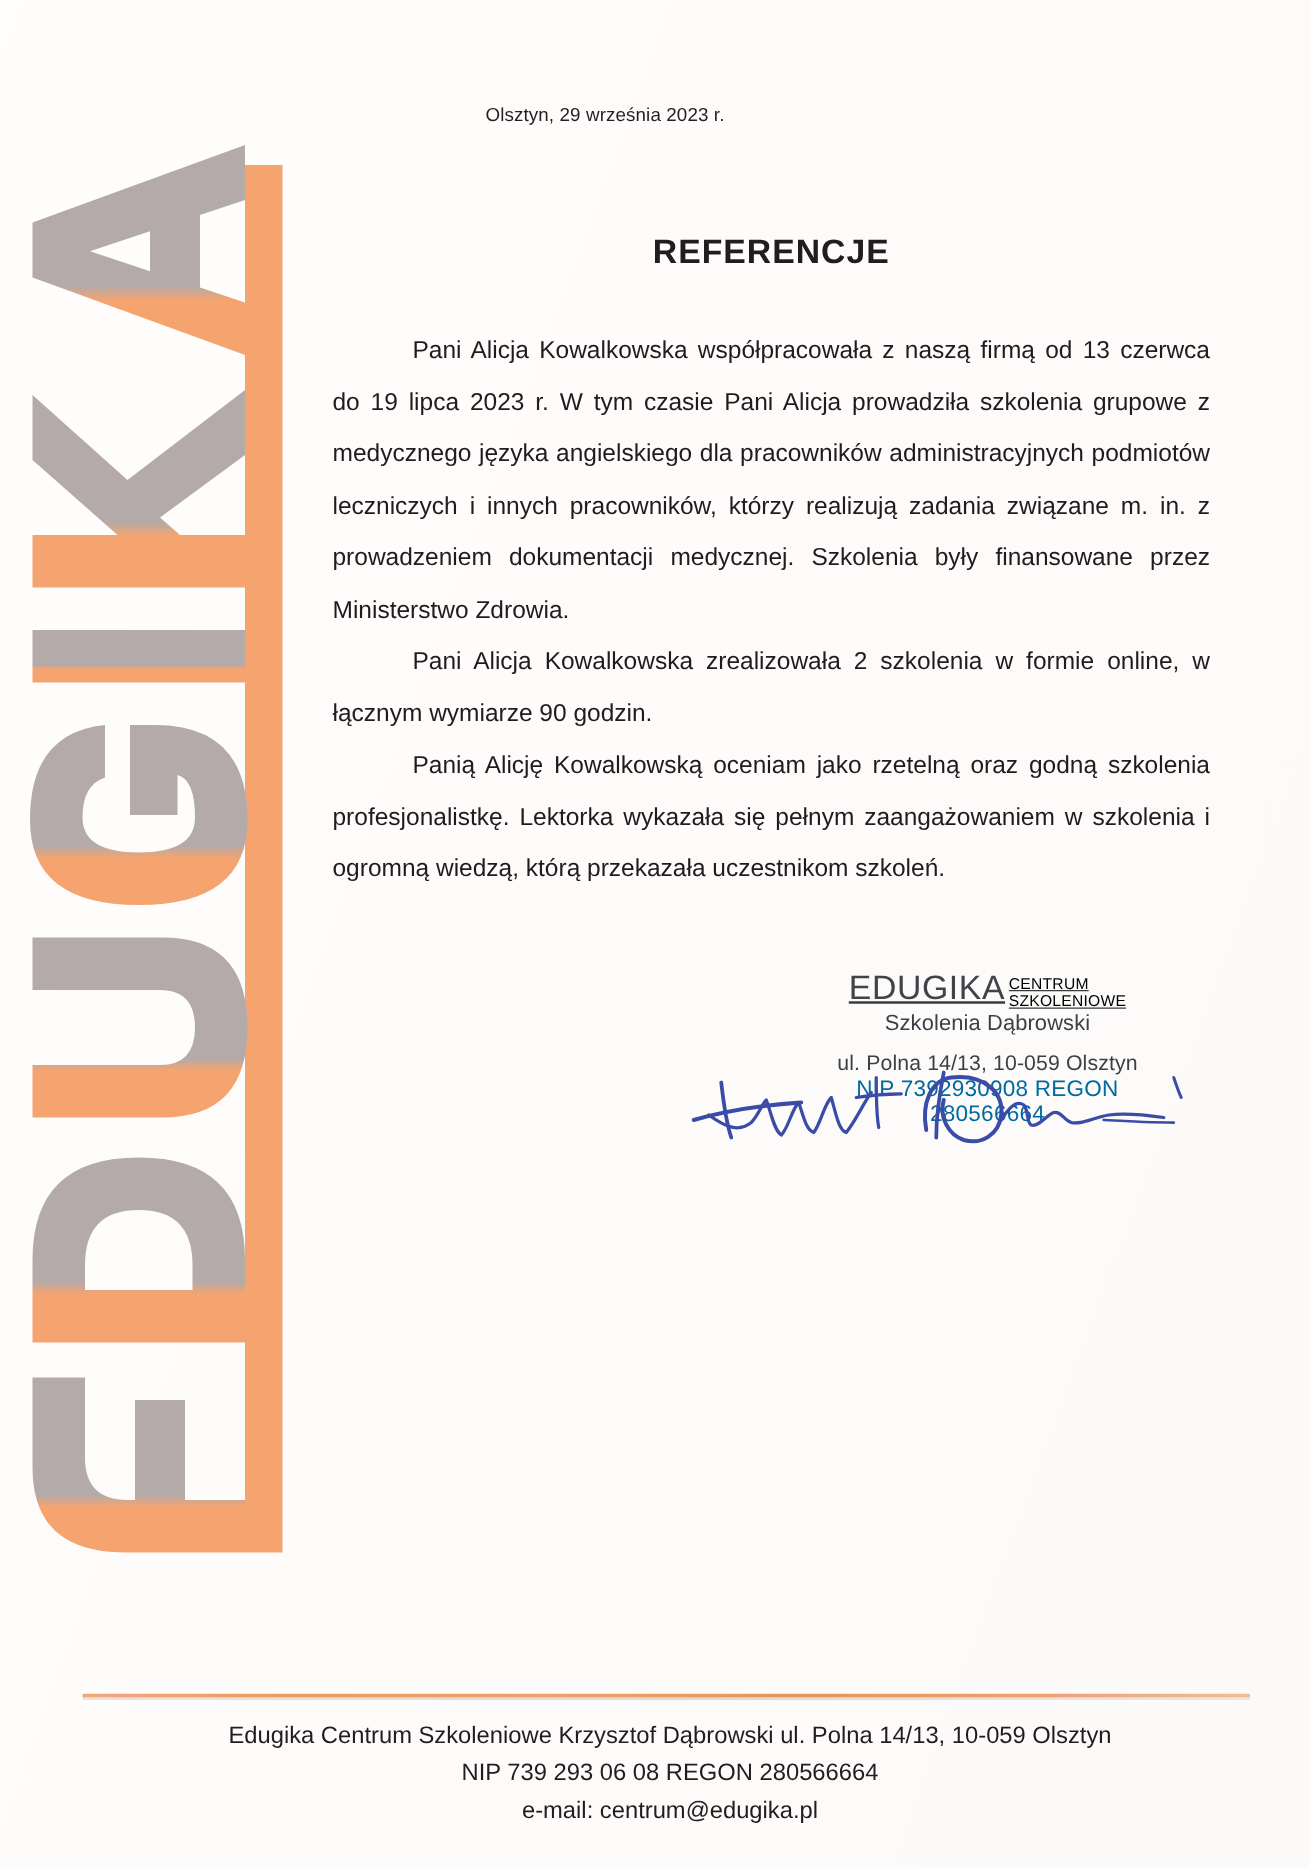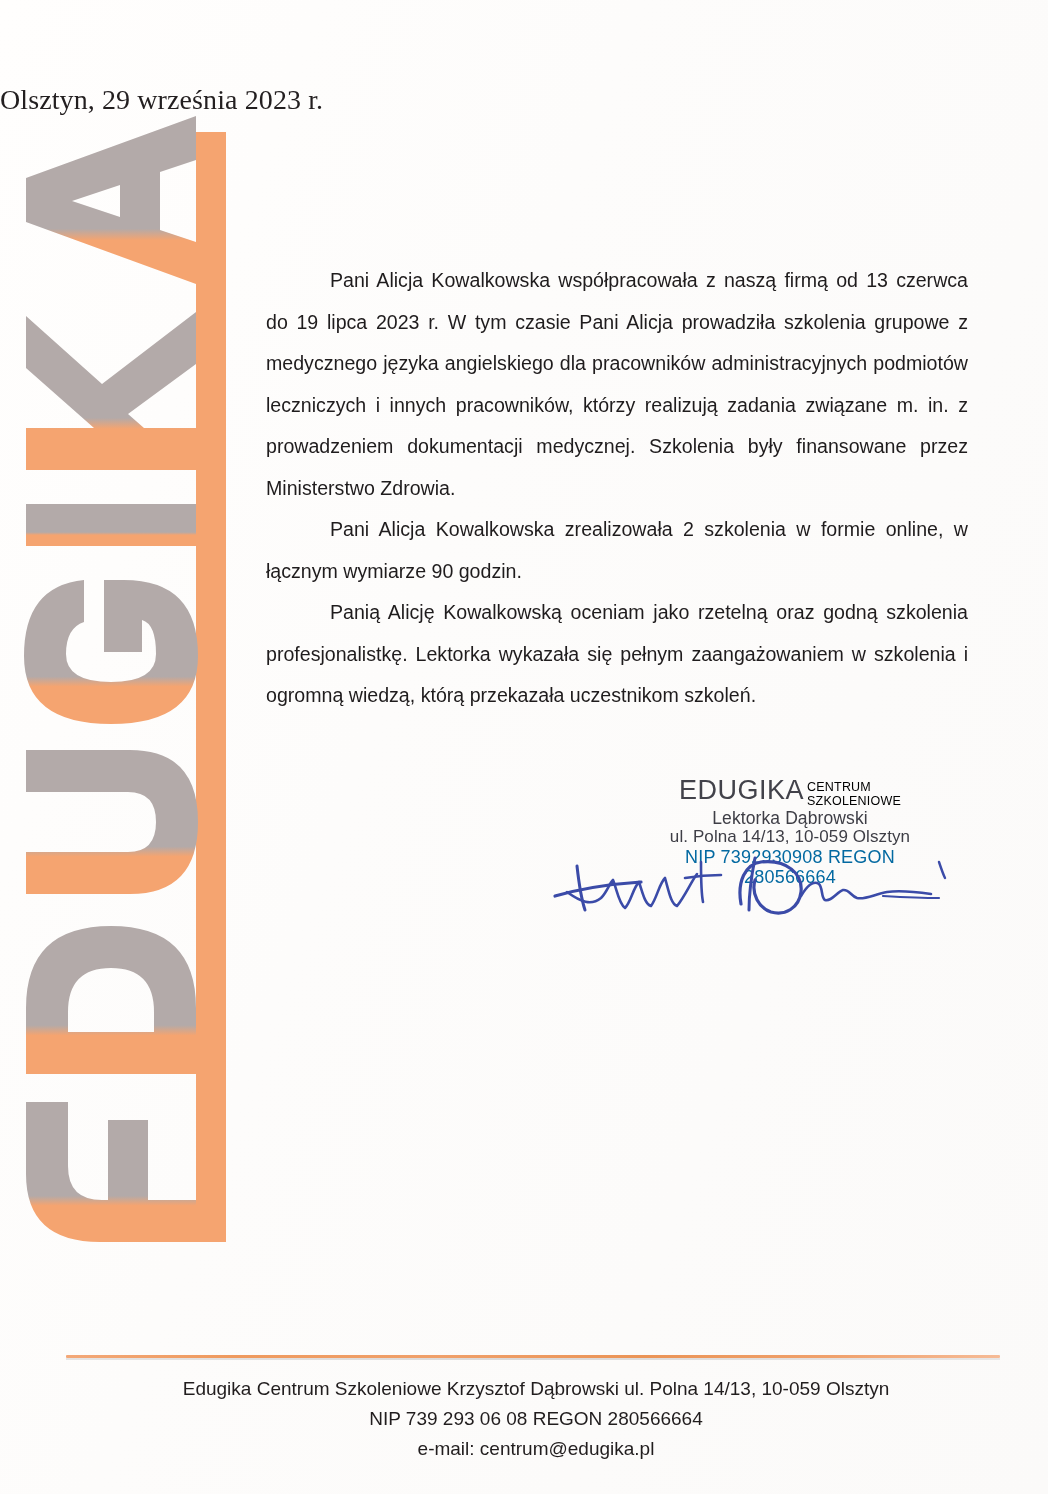--- a/index.html
+++ b/index.html
@@ -44,25 +44,24 @@
     width: 100%;
     height: 100%;
   }
 
   
   #date-line {
     position: absolute;
     left: 0;
     top: 84px;
     width: 968px;
-    text-align: left;
-    font-size: 28px;
+    text-align: center;
+    font-size: 15px;
     color: #231f20;
     letter-spacing: 0.1px;
-    font-family: Liberation Serif, serif;
   }
 
   
   #doc-title {
     position: absolute;
     left: 266px;
     top: 186px;
     width: 702px;
     text-align: center;
     font-size: 27px;
@@ -97,20 +96,21 @@
     width: 270px;
     color: #3b3b42;
     text-align: center;
     line-height: 1.08;
   }
   #stamp .stamp-row-1 {
     display: flex;
     align-items: flex-start;
     justify-content: center;
     gap: 3px;
+    text-decoration: underline;
   }
   #stamp .stamp-brand {
     font-size: 27px;
     letter-spacing: 0.5px;
     font-weight: 400;
     color: #42424a;
     line-height: 0.96;
   }
   #stamp .stamp-sub {
     font-size: 12.5px;
@@ -121,21 +121,21 @@
     color: #000000;
   }
   #stamp .stamp-name {
     font-size: 17.5px;
     margin-top: 1px;
     letter-spacing: 0.1px;
     color: #3e3e46;
   }
   #stamp .stamp-addr {
     font-size: 17px;
-    margin-top: 0;
+    margin-top: 14px;
     letter-spacing: 0.1px;
     color: #3e3e46;
   }
   #stamp .stamp-ids {
     font-size: 18px;
     margin-top: 2px;
     letter-spacing: 0.2px;
     color: #0369a1;
   }
 
@@ -218,36 +218,37 @@
         <path d="M800 6 L842 6 L842 74 L902 6 L954 6 L886 82 L958 176 L906 176 L856 108 L842 124 L842 176 L800 176 Z"></path>
 
         <path d="M986 176 L1048 6 L1092 6 L1154 176 L1110 176 L1098 140 L1040 140 L1028 176 Z
                  M1053 100 L1085 100 L1069 52 Z"></path>
       </g>
     </svg>
   </div>
 
   <div id="date-line">Olsztyn, 29 września 2023 r.</div>
 
+  <div id="doc-title">REFERENCJE</div>
 
   <div id="body-text">
     <p>Pani Alicja Kowalkowska współpracowała z naszą firmą od 13 czerwca do 19 lipca 2023 r. W tym czasie Pani Alicja prowadziła szkolenia grupowe z medycznego języka angielskiego dla pracowników administracyjnych podmiotów leczniczych i innych pracowników, którzy realizują zadania związane m. in. z prowadzeniem dokumentacji medycznej. Szkolenia były finansowane przez Ministerstwo Zdrowia.</p>
     <p>Pani Alicja Kowalkowska zrealizowała 2 szkolenia w formie online, w łącznym wymiarze 90 godzin.</p>
     <p>Panią Alicję Kowalkowską oceniam jako rzetelną oraz godną szkolenia profesjonalistkę. Lektorka wykazała się pełnym zaangażowaniem w szkolenia i ogromną wiedzą, którą przekazała uczestnikom szkoleń.</p>
   </div>
 
   <div id="stamp">
     <div class="stamp-row-1">
       <span class="stamp-brand">EDUGIKA</span>
       <span class="stamp-sub">
         <span>CENTRUM</span><br>
         <span>SZKOLENIOWE</span>
       </span>
     </div>
-    <div class="stamp-name">Lektorka Dąbrowski</div>
+    <div class="stamp-name">Szkolenia Dąbrowski</div>
     <div class="stamp-addr">ul. Polna 14/13, 10-059 Olsztyn</div>
     <div class="stamp-ids">NIP 7392930908   REGON 280566664</div>
   </div>
 
   <div id="signature" title="Krzysztof Dąbrowski">
     <svg viewBox="0 0 420 90" xmlns="http://www.w3.org/2000/svg" aria-hidden="true">
       <g fill="none" stroke="#3b4ba8" stroke-linecap="round" stroke-linejoin="round">
 
         <path d="M10 48 C38 40 66 36 96 34" stroke-width="3.2"></path>
         <path d="M32 18 C34 36 36 50 40 62" stroke-width="3"></path>

